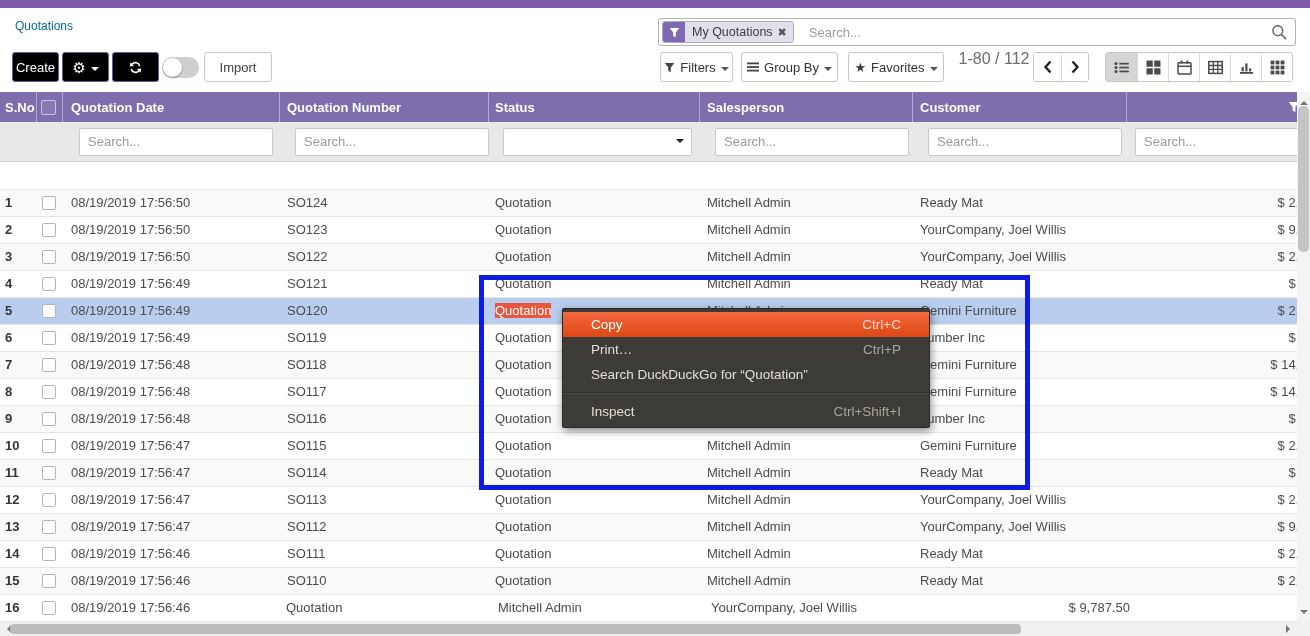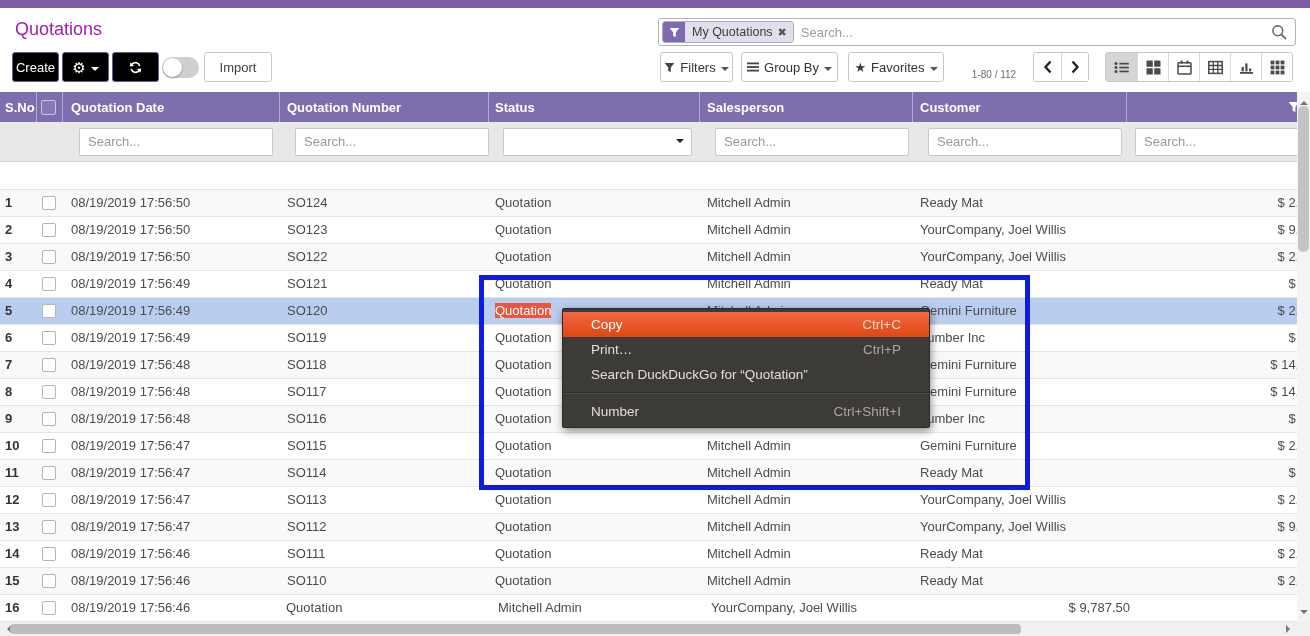--- a/index.html
+++ b/index.html
@@ -6,54 +6,54 @@
   html,body { width:1310px; height:636px; }
   body {
     position: relative;
     font-family: "Liberation Sans", sans-serif;
     background: #fff;
     overflow: hidden;
     color: #4c4c4c;
   }
   
   .topbar { position:absolute; left:0; top:0; width:1310px; height:8px; background:#7b5ca5; }
-  .page-title { position:absolute; left:15px; top:19px; font-size:18px; color:#a21caf; }
+  .page-title { position:absolute; left:15px; top:19px; font-size:12px; color:#0369a1; }
 
   .left-actions { position:absolute; left:12px; top:52px; height:30px; display:flex; align-items:center; }
   .btn { height:30px; border:1px solid transparent; border-radius:3px; font-size:13px;
          display:inline-flex; align-items:center; justify-content:center; cursor:pointer; }
   .btn-purple { background:#000000; color:#fff; border-color:#70589f; }
   .btn-create { width:47px; }
   .btn-icon   { width:47px; margin-left:3px; }
   .btn-import { width:68px; margin-left:5px; background:#fff; border-color:#c8c8c8; color:#3f3f3f; }
   .gear-glyph { font-size:15px; line-height:1; }
   .caret { width:0; height:0; border:4px solid transparent; border-top-color:#fff; margin-left:5px; margin-top:7px; }
   .caret-dark { border-top-color:#555; }
   .toggle { width:37px; height:21px; border-radius:11px; background:#cfcfcf; margin-left:3px; position:relative; cursor:pointer; }
   .toggle .knob { position:absolute; left:1px; top:1px; width:19px; height:19px; border-radius:50%; background:#fff; box-shadow:0 1px 2px rgba(0,0,0,.35); }
 
   
   .searchbar { position:absolute; left:658px; top:18px; width:638px; height:28px;
-               border:1px solid #b3b3b3; border-radius:3px; background:#fff; display:flex; align-items:center; }
+               border:1px solid #b3b3b3; border-radius:3px; background:#fff; display:flex; align-items:center;gap:8px; }
   .facet { display:flex; align-items:stretch; height:22px; margin-left:3px; border:1px solid #aea9c6; border-radius:3px; overflow:hidden; }
   .facet-icon-box { width:22px; background:#7f6ab2; display:flex; align-items:center; justify-content:center; }
   .facet-label { background:#e1dfea; color:#3c3c3c; font-size:12.5px; display:flex; align-items:center; padding:0 5px 0 7px; }
   .facet-remove { background:#e1dfea; color:#555; font-size:11px; display:flex; align-items:center; padding-right:6px; cursor:pointer; }
   .search-placeholder { margin-left:7px; font-size:13px; color:#9b9b9b; }
   .search-magnifier { position:absolute; right:7px; top:5px; cursor:pointer; }
 
   
   .tb-btn { position:absolute; top:52px; height:30px; background:#fff; border:1px solid #c6c6c6; border-radius:3px;
             font-size:13px; color:#333; display:flex; align-items:center; justify-content:center; cursor:pointer; }
   .tb-filters  { left:660px; width:73px;justify-content:center; }
   .tb-groupby  { left:741px; width:97px; }
   .tb-favorites{ left:848px; width:96px; }
   .tb-btn .lbl { margin-left:5px; }
-  .pager-text { position:absolute; left:958px; top:60px; width:72px; height:30px; line-height:30px;
-                text-align:center; font-size:10px; color:#6d6d6d; }
+  .pager-text { position:absolute; left:958px; top:44px; width:72px; height:30px; line-height:30px;
+                text-align:center; font-size:16px; color:#6d6d6d; }
   .pager-nav { position:absolute; left:1033px; top:52px; height:30px; display:flex; border:1px solid #c6c6c6; border-radius:3px; overflow:hidden; background:#fff; }
   .pager-nav .pbtn { width:27px; height:28px; display:flex; align-items:center; justify-content:center; cursor:pointer; background:#fff; }
   .pager-nav .pbtn + .pbtn { border-left:1px solid #d9d9d9; }
   .view-switcher { position:absolute; left:1105px; top:52px; height:30px; display:flex; border:1px solid #c6c6c6; border-radius:3px; overflow:hidden; background:#fff; }
   .vbtn { width:31px; height:28px; display:flex; align-items:center; justify-content:center; cursor:pointer; background:#fff; }
   .vbtn + .vbtn { border-left:1px solid #d9d9d9; }
   .vbtn.active { background:#d5d5d5; }
   .vbtn svg { fill:#4a4a4a; }
 
   
@@ -522,16 +522,16 @@
   <div class="mi">
     <span>Print…</span>
     <span class="sc">Ctrl+P</span>
   </div>
   <div class="mi">
     <span>Search DuckDuckGo for “Quotation”</span>
     <span class="sc"></span>
   </div>
   <div class="menu-sep"></div>
   <div class="mi">
-    <span>Number</span>
+    <span>Inspect</span>
     <span class="sc">Ctrl+Shift+I</span>
   </div>
 </div>
 
 </body></html>

